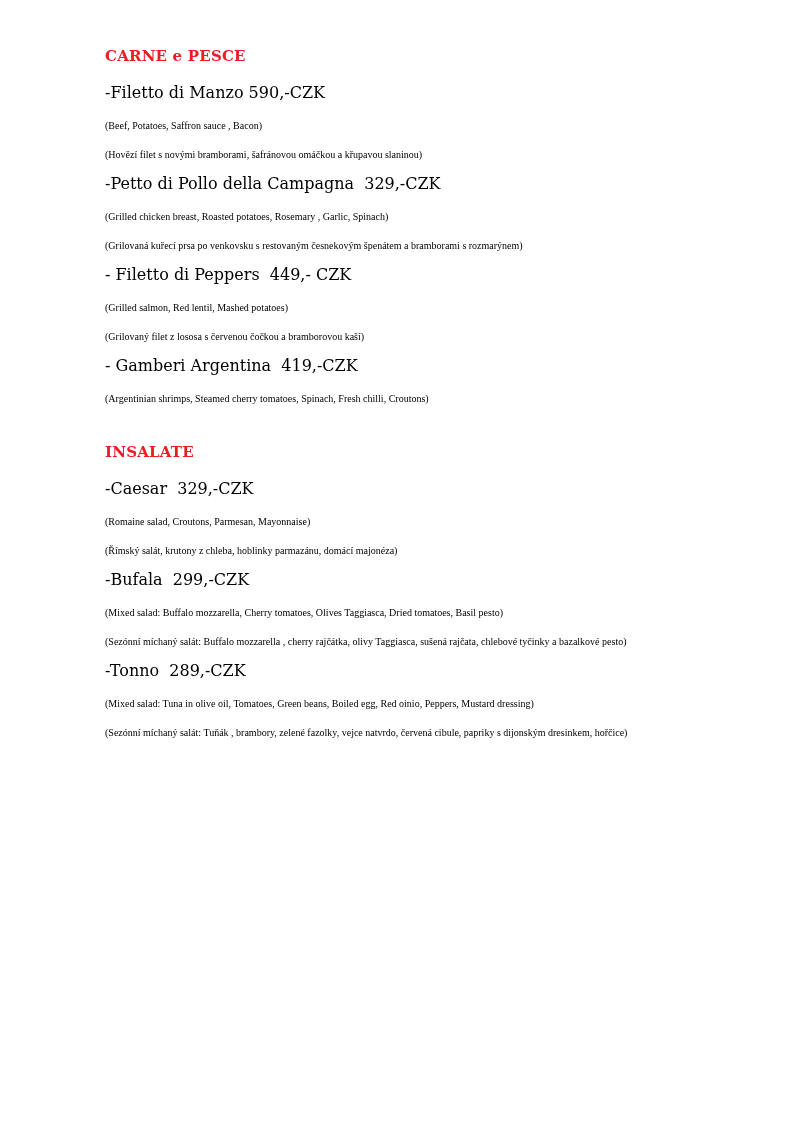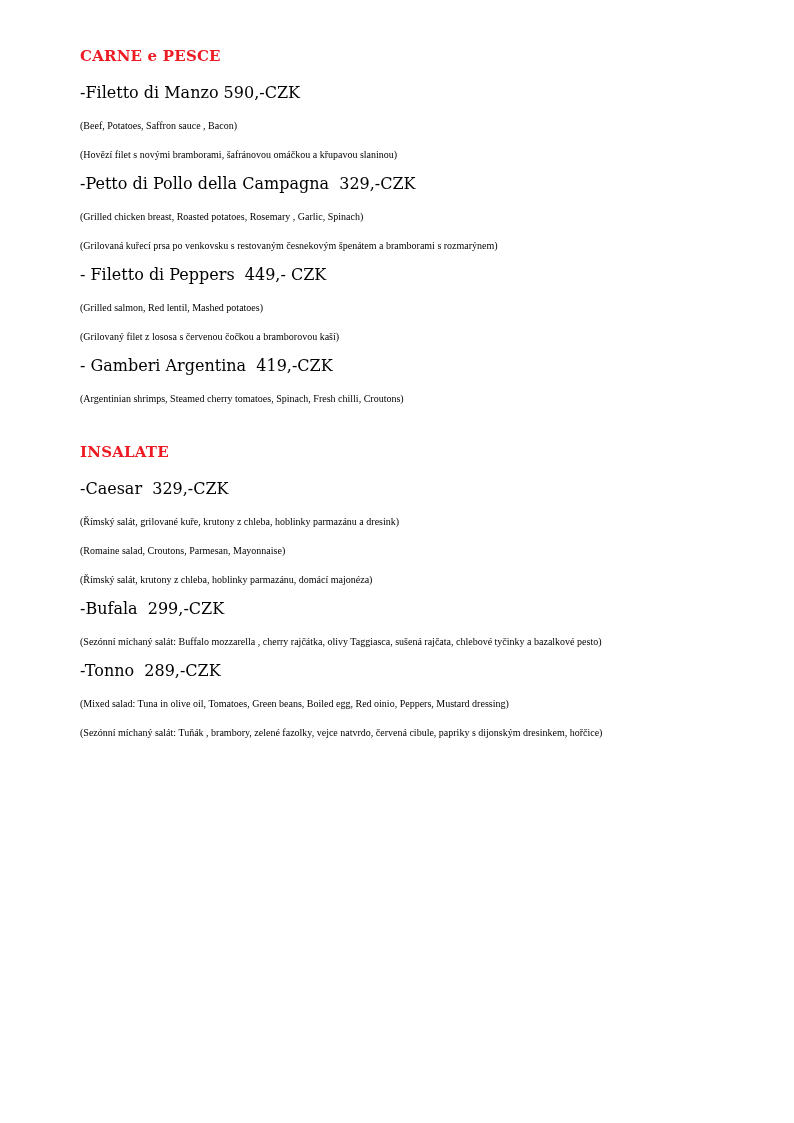--- a/index.html
+++ b/index.html
@@ -12,21 +12,21 @@
     margin: 0;
     padding: 0;
     background: var(--page-bg);
   }
   .page {
     position: relative;
     width: 794px;
     height: 1123px;
     margin: 0 auto;
     background: var(--page-bg);
-    padding: 47px 70px 40px 80px;
+    padding: 47px 70px 40px 105px;
     overflow: hidden;
   }
   .section { margin: 0; }
   .section + .section { margin-top: 33px; }
   .section-heading {
     font-family: "DejaVu Serif", serif;
     font-weight: 700;
     font-size: 15px;
     line-height: 18px;
     letter-spacing: 0.2px;
@@ -84,30 +84,30 @@
     <p class="menu-item-desc">(Argentinian shrimps, Steamed cherry tomatoes, Spinach, Fresh chilli, Croutons)</p>
   </div>
 </div>
   </div>
 
   <div class="section">
     <h2 class="section-heading">INSALATE</h2>
     <div>
   <div class="menu-item">
     <h3 class="menu-item-title">-Caesar  329,-CZK</h3>
-    <p class="menu-item-desc">(Římský salát, grilované kuře, krutony z chleba, hoblinky parmazánu a dresink)</p>
   </div>
 
   <div class="menu-item">
     <p class="menu-item-desc">(Romaine salad, Croutons, Parmesan, Mayonnaise)</p>
     <p class="menu-item-desc">(Římský salát, krutony z chleba, hoblinky parmazánu, domácí majonéza)</p>
   </div>
 
   <div class="menu-item">
     <h3 class="menu-item-title">-Bufala  299,-CZK</h3>
+    <p class="menu-item-desc">(Mixed salad: Buffalo mozzarella, Cherry tomatoes, Olives Taggiasca, Dried tomatoes, Basil pesto)</p>
     <p class="menu-item-desc">(Sezónní míchaný salát: Buffalo mozzarella , cherry rajčátka, olivy Taggiasca, sušená rajčata, chlebové tyčinky a bazalkové pesto)</p>
   </div>
 
   <div class="menu-item">
     <h3 class="menu-item-title">-Tonno  289,-CZK</h3>
     <p class="menu-item-desc">(Mixed salad: Tuna in olive oil, Tomatoes, Green beans, Boiled egg, Red oinio, Peppers, Mustard dressing)</p>
     <p class="menu-item-desc">(Sezónní míchaný salát: Tuňák , brambory, zelené fazolky, vejce natvrdo, červená cibule, papriky s dijonským dresinkem, hořčice)</p>
   </div>
 </div>
   </div>

